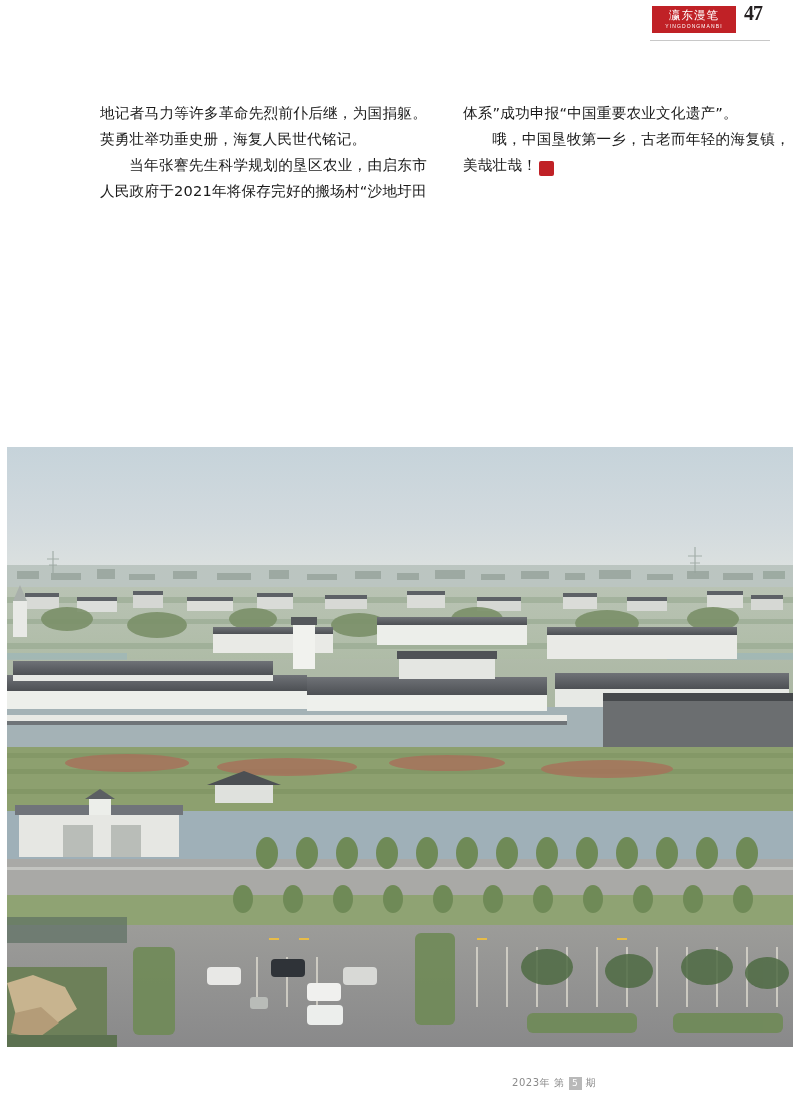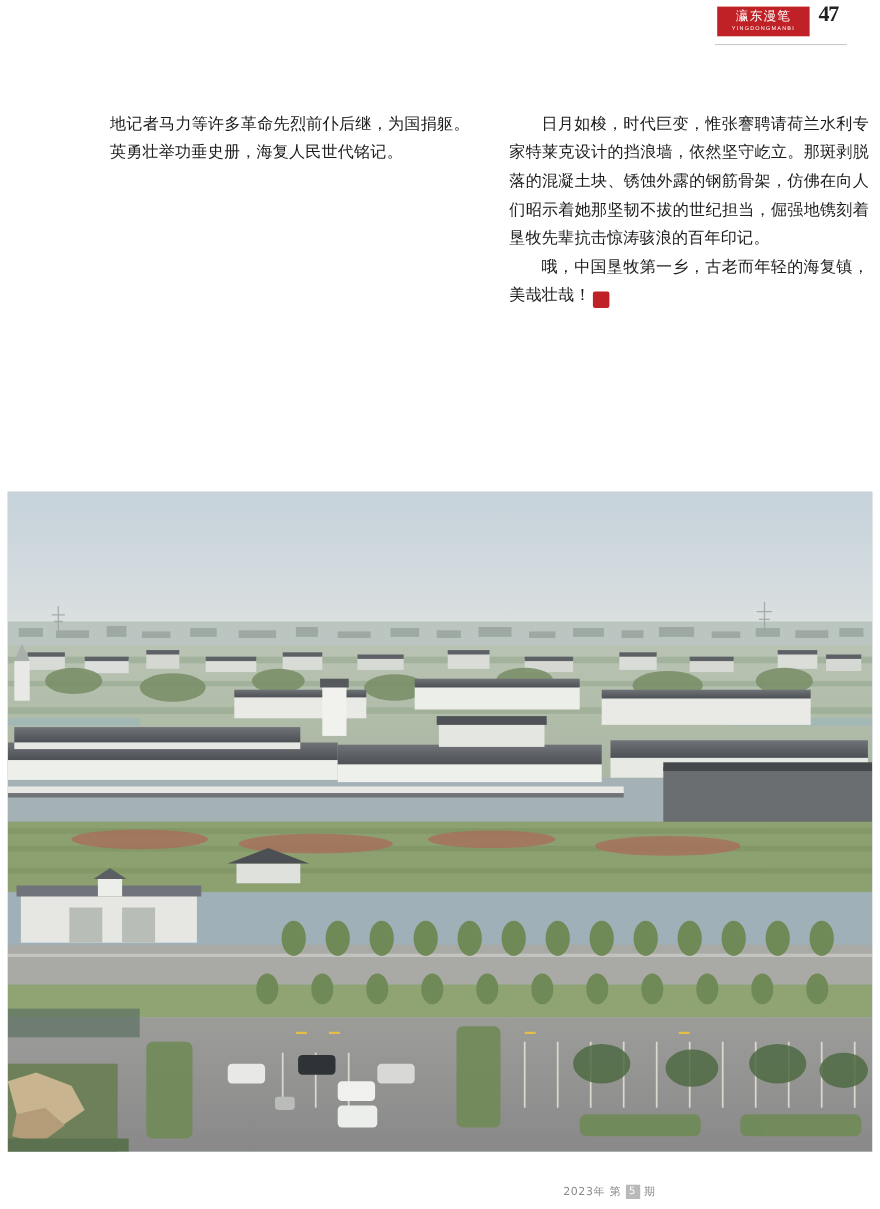--- a/index.html
+++ b/index.html
@@ -160,23 +160,24 @@
   <div class="section-badge">
     <span class="cn">瀛东漫笔</span>
     <span class="en">YINGDONGMANBI</span>
   </div>
   <div class="page-number">47</div>
 </div>
 
 <div class="article">
   <div class="col">
     <p>地记者马力等许多革命先烈前仆后继，为国捐躯。英勇壮举功垂史册，海复人民世代铭记。</p>
+    <p class="indent">当年张謇先生科学规划的垦区农业，由启东市人民政府于2021年将保存完好的搬场村“沙地圩田</p>
   </div>
   <div class="col">
-    <p class="indent">日月如梭，时代巨变，惟张謇聘请荷兰水利专家特莱克设计的挡浪墙，依然坚守屹立。那斑剥脱落的混凝土块、锈蚀外露的钢筋骨架，仿佛在向人们昭示着她那坚韧不拔的世纪担当，倔强地镌刻着垦牧先辈抗击惊涛骇浪的百年印记。</p>
+    <p>体系”成功申报“中国重要农业文化遗产”。</p>
     <p class="indent"><span>哦，中国垦牧第一乡，古老而年轻的海复镇，美哉壮哉！</span><span class="seal">印</span></p>
   </div>
 </div>
 
 <div class="photo">
   <svg width="786" height="600" viewBox="0 0 786 600" xmlns="http://www.w3.org/2000/svg">
     <defs>
       <linearGradient id="sky" x1="0" y1="0" x2="0" y2="1">
         <stop offset="0%" stop-color="#c6d3da"></stop>
         <stop offset="55%" stop-color="#d2dade"></stop>

